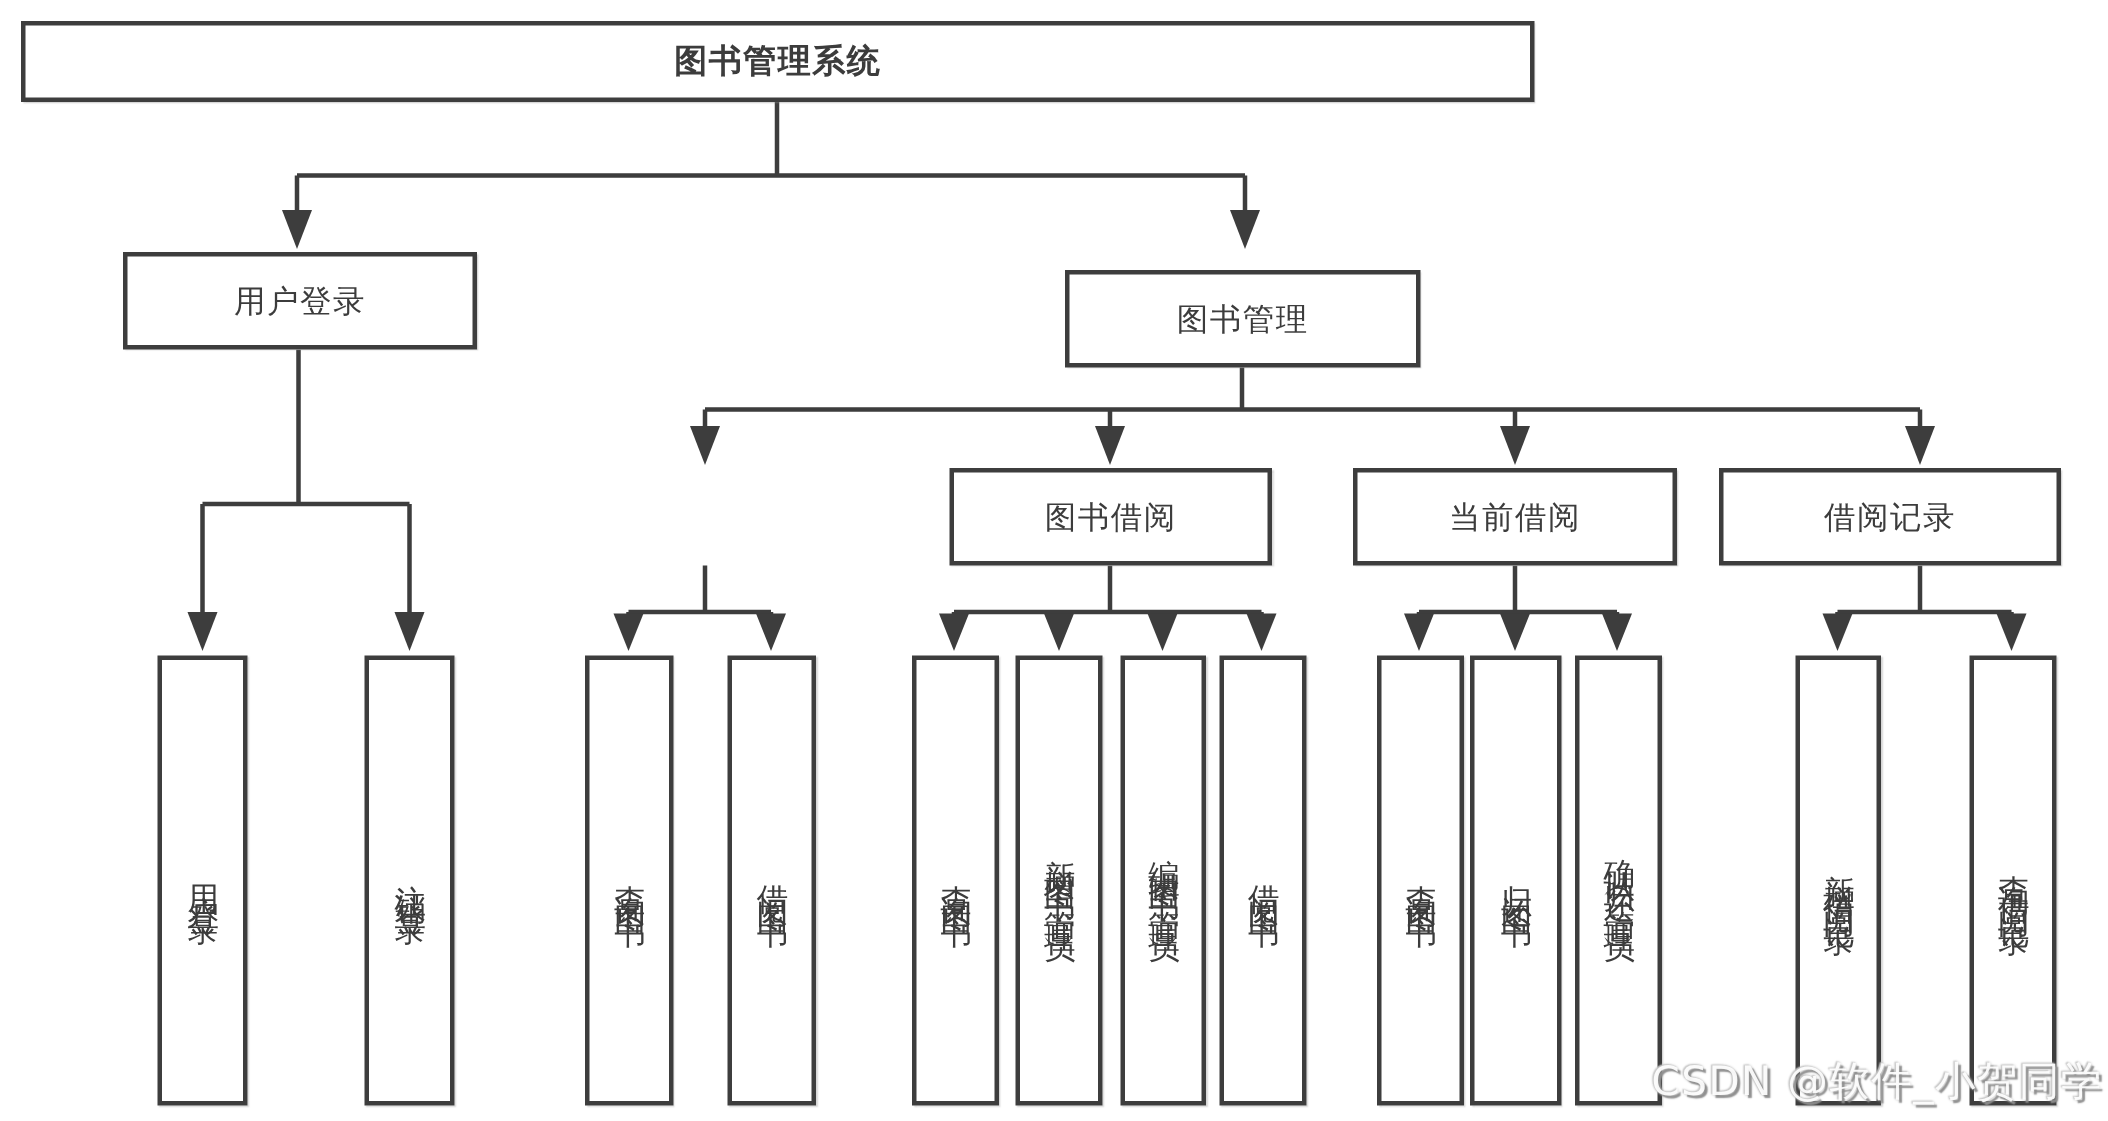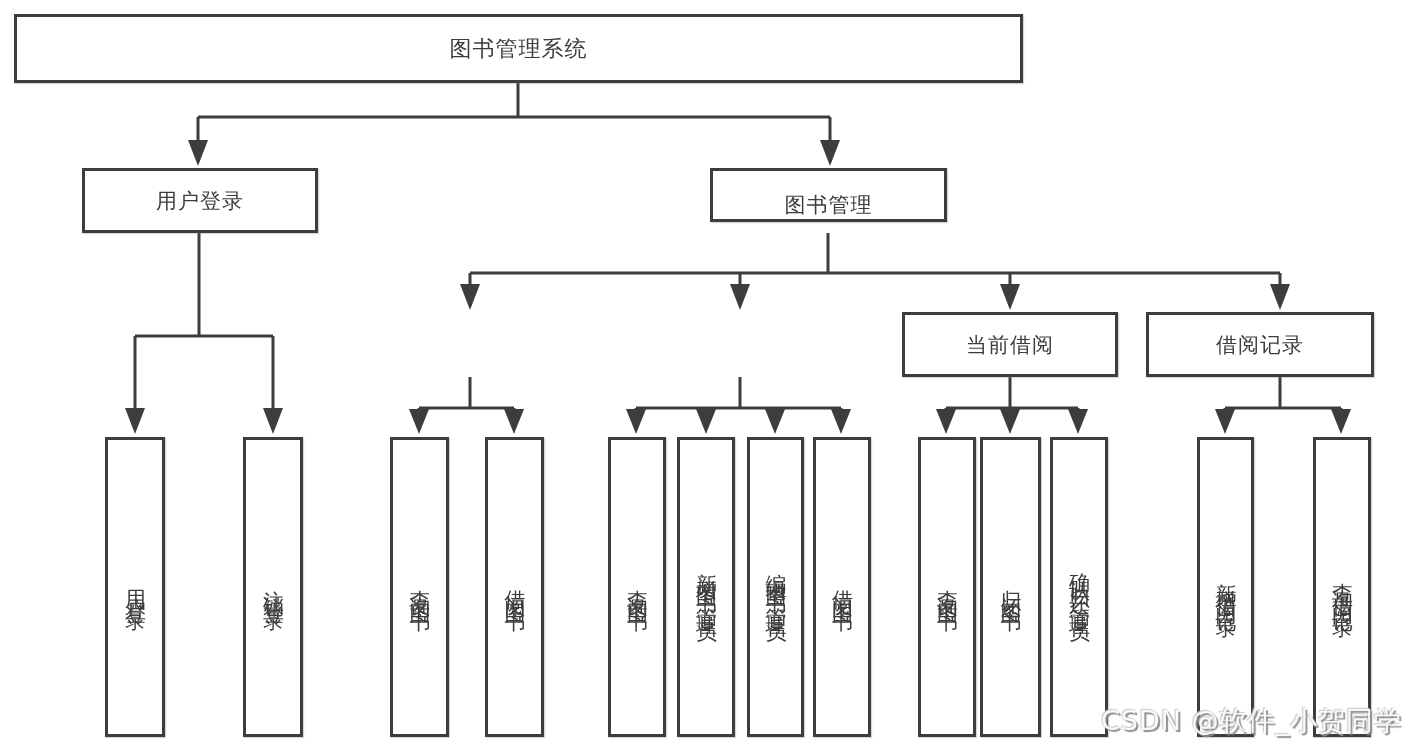--- a/index.html
+++ b/index.html
@@ -54,23 +54,23 @@
     bottom: 8px;
     font-size: 27px;
     letter-spacing: 1px;
     color: rgba(255,255,255,0.92);
     text-shadow: 2px 2px 1px #8f8f8f, -1px -1px 1px #c9c9c9, 0 0 2px #bdbdbd;
     z-index: 10;
     white-space: nowrap;
   }
 
   
-  .n-root        { left:14px;   top:14px;  width:1009px; height:69px; }
+  .n-root        { left:14px;   top:14px;  width:1009px; height:54px;font-weight:bold; }
   .n-user-login  { left:82px;   top:168px; width:236px;  height:65px; }
-  .n-book-mgmt   { left:710px;  top:168px; width:237px;  height:54px;align-items:flex-end; }
+  .n-book-mgmt   { left:710px;  top:180px; width:237px;  height:65px; }
 
   .n-l3-recommend { left:363px;  top:312px; width:215px; height:65px; }
   .n-l3-borrow    { left:633px;  top:312px; width:215px; height:65px; }
   .n-l3-current   { left:902px;  top:312px; width:216px; height:65px; }
   .n-l3-records   { left:1146px; top:312px; width:228px; height:65px; }
 
   .leaf { top:437px; height:300px; }
   .n-leaf-login          { left:105px;  width:60px; }
   .n-leaf-logout         { left:243px;  width:60px; }
   .n-leaf-query-rec      { left:390px;  width:59px; }
@@ -134,20 +134,23 @@
     <span class="h-label">图书管理系统</span>
   </div>
 
   <div class="box n-user-login">
     <span class="h-label">用户登录</span>
   </div>
   <div class="box n-book-mgmt">
     <span class="h-label">图书管理</span>
   </div>
 
+  <div class="box n-l3-borrow">
+    <span class="h-label">图书借阅</span>
+  </div>
   <div class="box n-l3-current">
     <span class="h-label">当前借阅</span>
   </div>
   <div class="box n-l3-records">
     <span class="h-label">借阅记录</span>
   </div>
 
   <div class="box leaf n-leaf-login">
     <span class="v-label">用户登录</span>
   </div>

